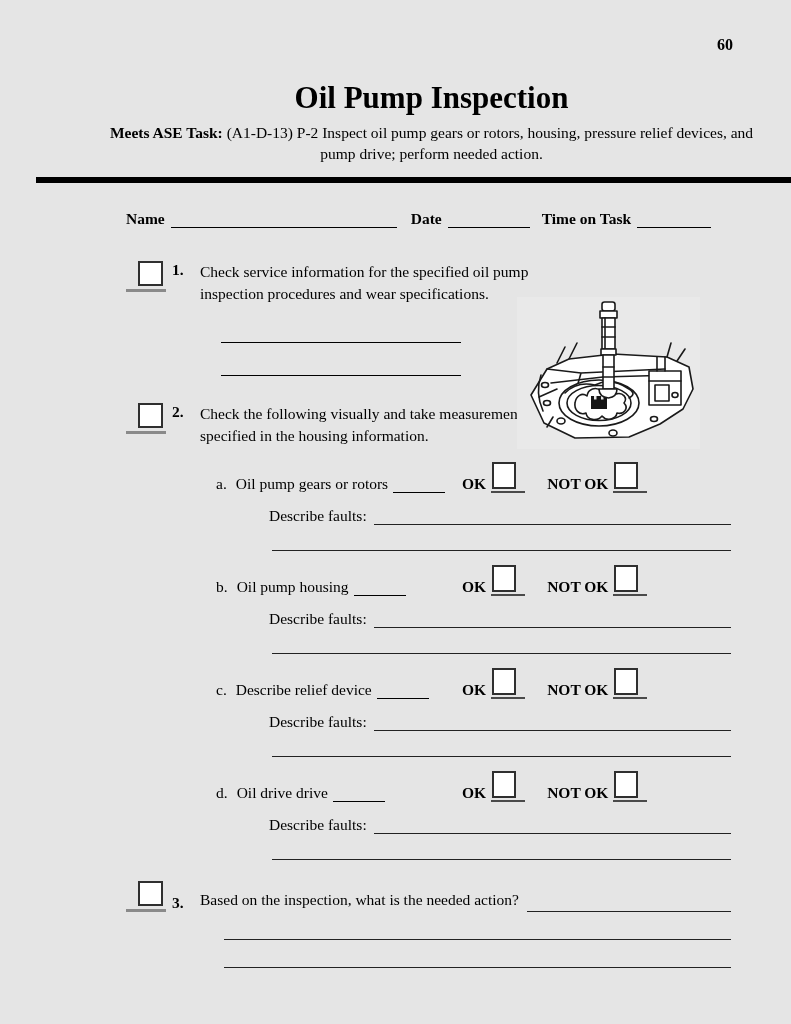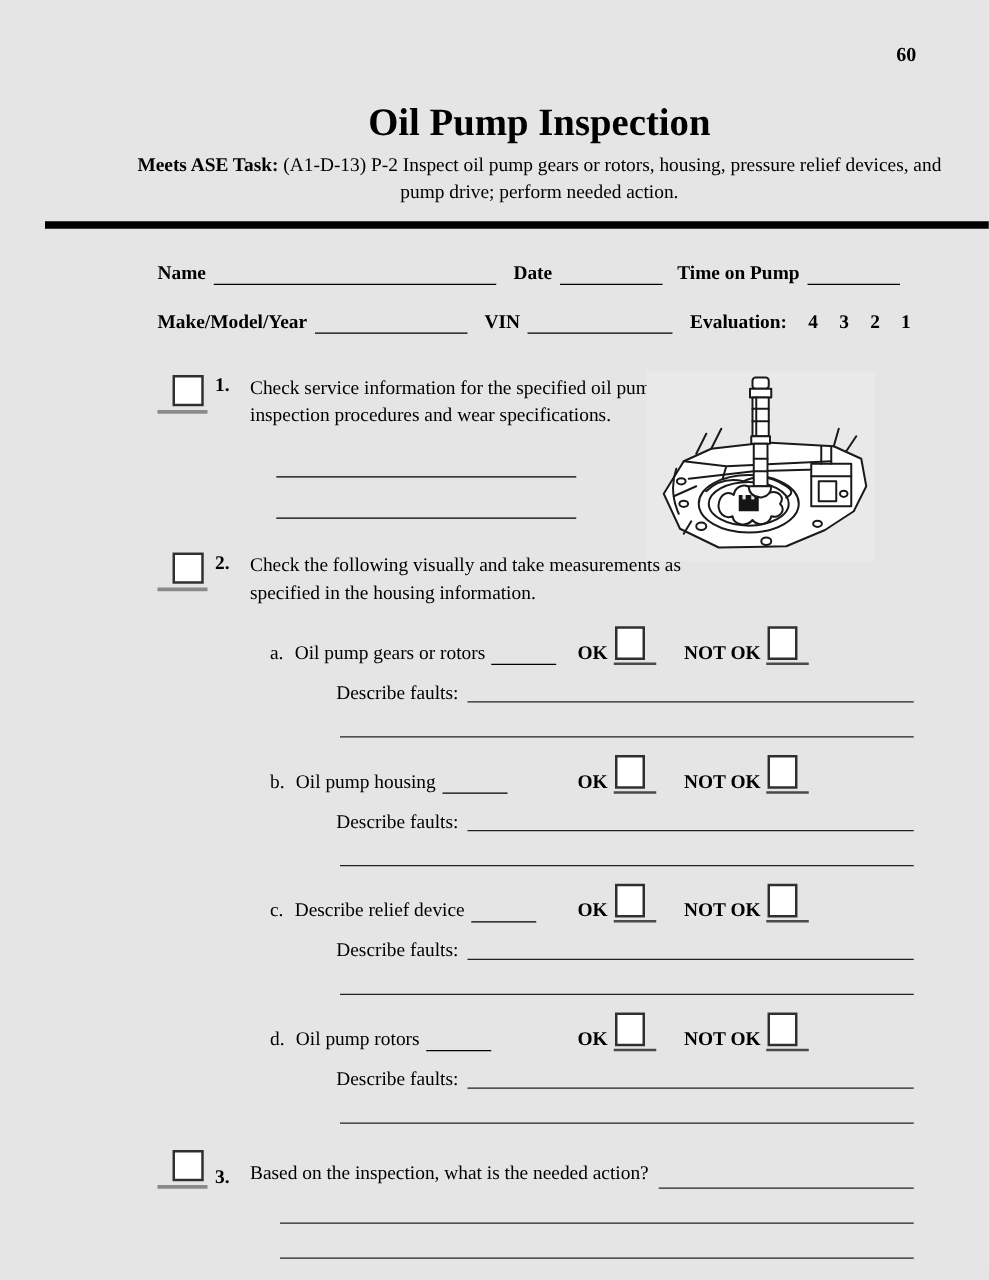--- a/index.html
+++ b/index.html
@@ -41,21 +41,21 @@
 
   .chkrow { display:flex; align-items:flex-end; margin-left:90px; margin-top:14px; }
   .subleft { display:flex; align-items:flex-end; min-width:246px; }
   .clabel { margin-left:9px; }
   .mblank { display:inline-block; width:52px; border-bottom:1.7px solid #000; height:15px; margin-left:5px; }
   .oklabel { font-weight:bold; }
   .okwrap { display:inline-block; border-bottom:2px solid #4a4a4a; padding:0 9px 2px 1px; margin-left:5px; line-height:0; }
   .okbox { display:inline-block; width:20px; height:23px; border:2px solid #2f2f2f; background:#fff; }
   .nolabel { font-weight:bold; margin-left:22px; }
 
-  .dfrow { display:flex; align-items:flex-start; margin-left:143px; margin-top:14px; }
+  .dfrow { display:flex; align-items:flex-end; margin-left:143px; margin-top:14px; }
   .dfline { flex:1; border-bottom:1.7px solid #222; height:15px; margin-left:7px; }
   .fullline { border-bottom:1.7px solid #222; height:14px; margin-left:146px; margin-top:11px; }
   .fl3 { margin-left:98px; margin-top:13px; }
   .q3line { flex:1; border-bottom:1.7px solid #222; height:16px; margin-left:8px; }
 
   .illus { position:absolute; left:517px; top:297px; width:183px; height:152px; }
 </style>
 </head>
 <body>
 
@@ -73,35 +73,24 @@
 
   <div class="rule"></div>
 
   <div class="content">
 
     <div class="frow frow1">
       <span class="b">Name</span>
       <span class="blank" style="width:226px"></span>
       <span class="b ml14">Date</span>
       <span class="blank" style="width:82px"></span>
-      <span class="b ml12">Time on Pump</span>
+      <span class="b ml12">Time on Task</span>
       <span class="blank" style="width:74px"></span>
     </div>
 
-    <div class="frow frow2">
-      <span class="b">Make/Model/Year</span>
-      <span class="blank" style="width:122px"></span>
-      <span class="b ml14">VIN</span>
-      <span class="blank" style="width:116px"></span>
-      <span class="b ml14">Evaluation:</span>
-      <span class="score">4</span>
-      <span class="score">3</span>
-      <span class="score">2</span>
-      <span class="score">1</span>
-    </div>
 
     <div class="step step1">
       <span class="cbwrap"><span class="cbbox"></span></span>
       <span class="num">1.</span>
       <span class="stext w1">Check service information for the specified oil pump inspection procedures and wear specifications.</span>
     </div>
     <div class="wblank wb1"></div>
     <div class="wblank wb2"></div>
 
     <div class="step step2">
@@ -157,21 +146,21 @@
     </div>
     <div class="dfrow">
       <span>Describe faults:</span>
       <span class="dfline"></span>
     </div>
     <div class="fullline"></div>
 
     <div class="chkrow">
       <span class="subleft">
         <span>d.</span>
-        <span class="clabel">Oil pump rotors</span>
+        <span class="clabel">Oil drive drive</span>
         <span class="mblank"></span>
       </span>
       <span class="oklabel">OK</span>
       <span class="okwrap"><span class="okbox"></span></span>
       <span class="nolabel">NOT OK</span>
       <span class="okwrap"><span class="okbox"></span></span>
     </div>
     <div class="dfrow">
       <span>Describe faults:</span>
       <span class="dfline"></span>

